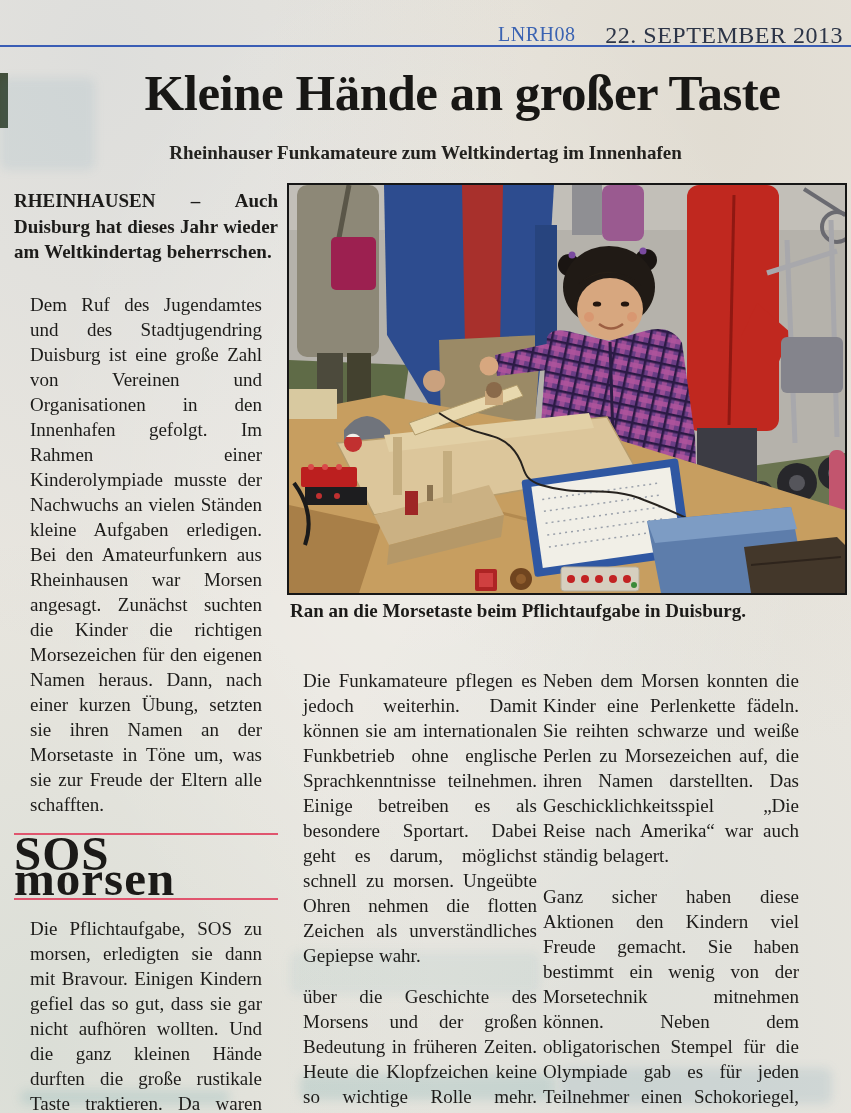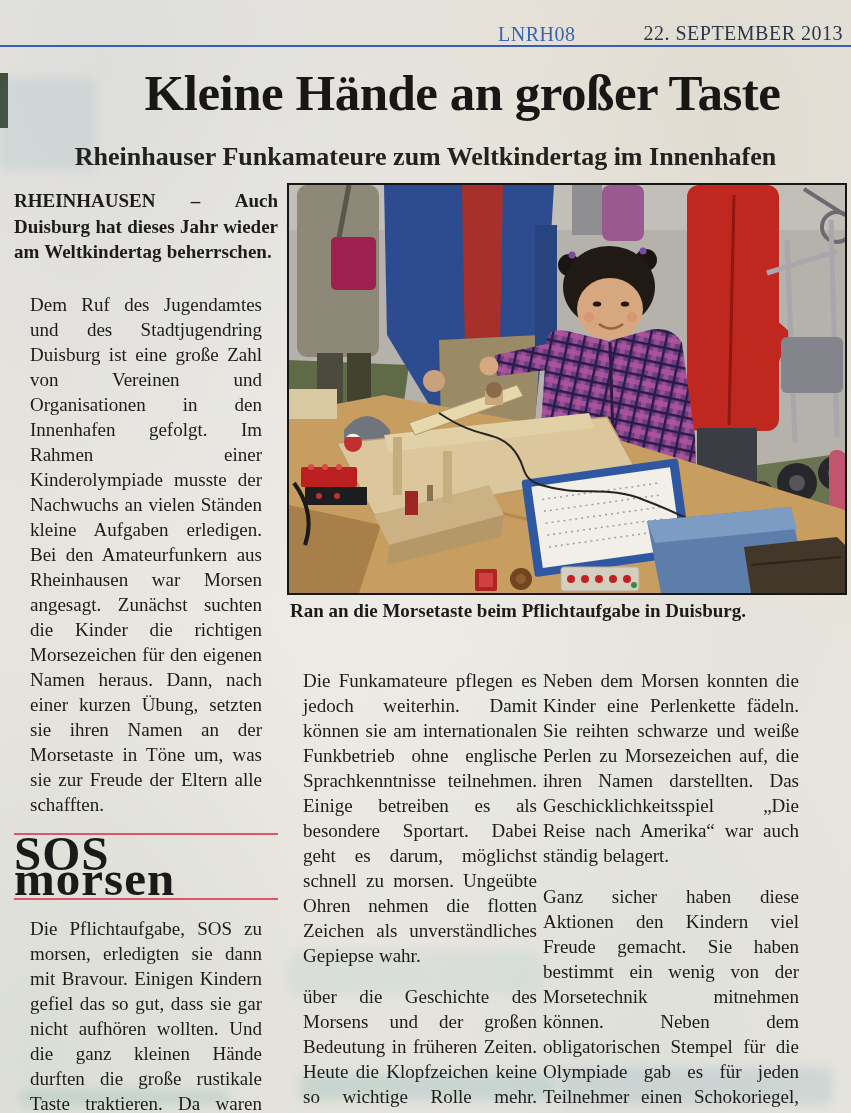--- a/index.html
+++ b/index.html
@@ -13,25 +13,25 @@
     position:absolute;inset:0;pointer-events:none;
     background:
       radial-gradient(ellipse at 12% 6%, rgba(120,150,190,.10), transparent 40%),
       radial-gradient(ellipse at 85% 12%, rgba(200,190,170,.25), transparent 45%),
       radial-gradient(ellipse at 5% 95%, rgba(90,150,140,.10), transparent 35%),
       radial-gradient(ellipse at 75% 96%, rgba(100,150,160,.08), transparent 40%),
       radial-gradient(ellipse at 50% 45%, rgba(255,255,255,.28), transparent 65%);
   }
   .mast-rule{position:absolute;left:0;top:45px;width:851px;height:2px;background:#3a5db5;}
   .mast-code{position:absolute;left:498px;top:23px;font-size:20px;letter-spacing:.5px;color:#3b63b2;text-align:right;}
-  .mast-date{position:absolute;right:8px;top:22px;font-size:20px;letter-spacing:.5px;color:#2d3547;}
+  .mast-date{position:absolute;right:8px;top:22px;font-size:24px;letter-spacing:.5px;color:#2d3547;}
   .headline{position:absolute;left:0;top:64px;width:851px;margin:0;text-align:center;
     font-size:51px;font-weight:700;letter-spacing:-0.5px;color:#181715;padding-left:37px;}
   .subheadline{position:absolute;left:0;top:142px;width:851px;margin:0;text-align:center;
-    font-size:26px;font-weight:700;color:#23221f;}
+    font-size:19px;font-weight:700;color:#23221f;}
   .col{position:absolute;text-align:justify;font-size:19px;line-height:25px;
     -webkit-hyphens:auto;hyphens:auto;word-spacing:.5px;}
   .col p{margin:16px;}
   .col-left{left:14px;top:188px;width:264px;}
   .col-mid{left:287px;top:652px;width:266px;}
   .col-right{left:527px;top:652px;width:288px;}
   .lead{font-weight:700;line-height:25.5px;margin:0 0 27px 0 !important;}
   .section-block{margin:13px 0 9px 0;}
   .rule-pink{height:2px;background:#e0556e;}
   .section-heading{font-size:49px;font-weight:700;letter-spacing:1px;

